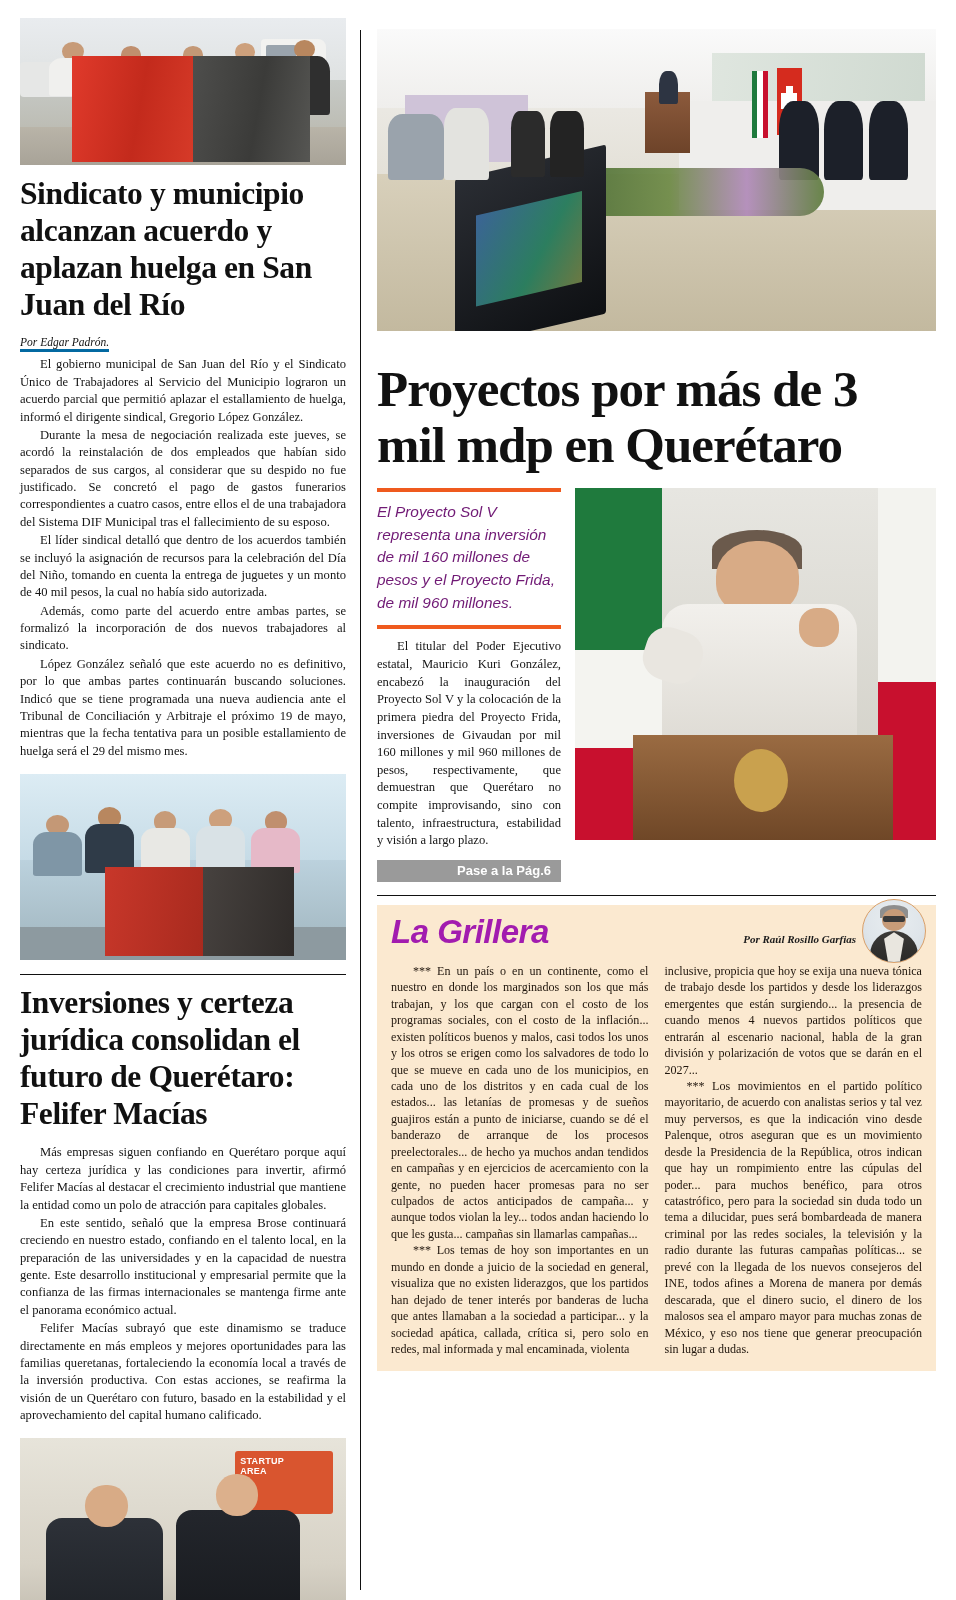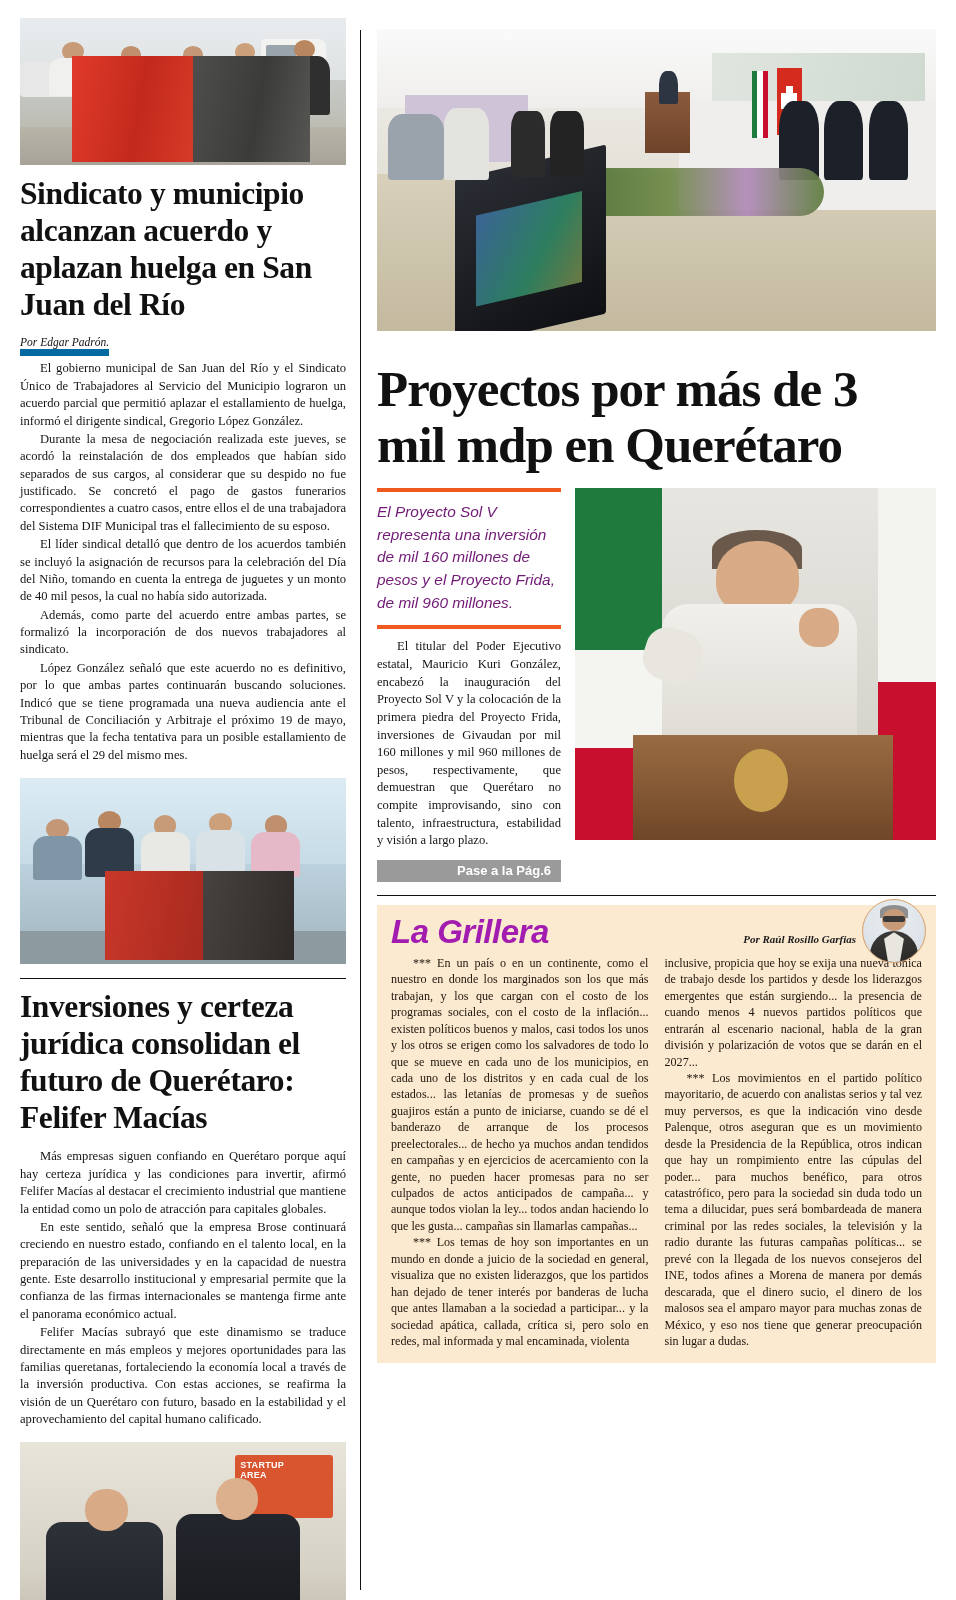--- a/index.html
+++ b/index.html
@@ -54,21 +54,21 @@
     line-height: 1.17;
     letter-spacing: -0.4px;
     margin: 11px 0 0 0;
     color: #111;
   }
   .byline {
     font-style: italic;
     font-size: 11.5px;
     margin: 13px 0 4px 0;
     display: inline-block;
-    border-bottom: 7px solid #0369a1;
+    border-bottom: 3px solid #0369a1;
     padding-bottom: 1px;
     color:#111;
   }
   .body-text { font-size: 12.6px; line-height: 1.38; text-align: justify; color:#141414; }
   .body-text p { text-indent: 20px; margin: 0; }
   .body-text p + p { margin-top: 1px; }
 
   
   .masthead { position: relative; padding: 2px 0 0 0; }
   .mast-word {
@@ -180,21 +180,21 @@
     width: 64px; height: 64px; border-radius: 50%;
     background: radial-gradient(circle at 50% 32%, #e8edf0 0%, #dfe5ea 55%, #cfd6dc 100%);
     border: 1.5px solid #d9a06a; overflow: hidden;
   }
   .av-head{position:absolute;left:30%;top:14%;width:40%;height:36%;background:#c79b78;border-radius:50%;}
   .av-hair{position:absolute;left:27%;top:9%;width:46%;height:20%;background:#8e8e8e;border-radius:50% 50% 0 0;}
   .av-glass{position:absolute;left:32%;top:26%;width:36%;height:9%;background:#3a3a3a;border-radius:2px;}
   .av-body{position:absolute;left:12%;top:50%;width:76%;height:52%;background:linear-gradient(#3b3a38,#2a2927);border-radius:26px 26px 0 0;}
   .av-shirt{position:absolute;left:34%;top:52%;width:32%;height:48%;background:#e9e6df;clip-path:polygon(50% 0,100% 22%,80% 100%,20% 100%,0 22%);}
 
-  .gr-cols { display: flex; gap: 16px; margin-top: 7px; }
+  .gr-cols { display: flex; gap: 16px; margin-top: 15px; }
   .gr-col { flex: 1 1 0; font-size: 12.1px; line-height: 1.36; text-align: justify; color: #20160d; }
   .gr-col p { margin: 0; text-indent: 22px; }
 </style>
 </head>
 <body>
 
 <div class="page">
 
   <div class="col-left">
 

